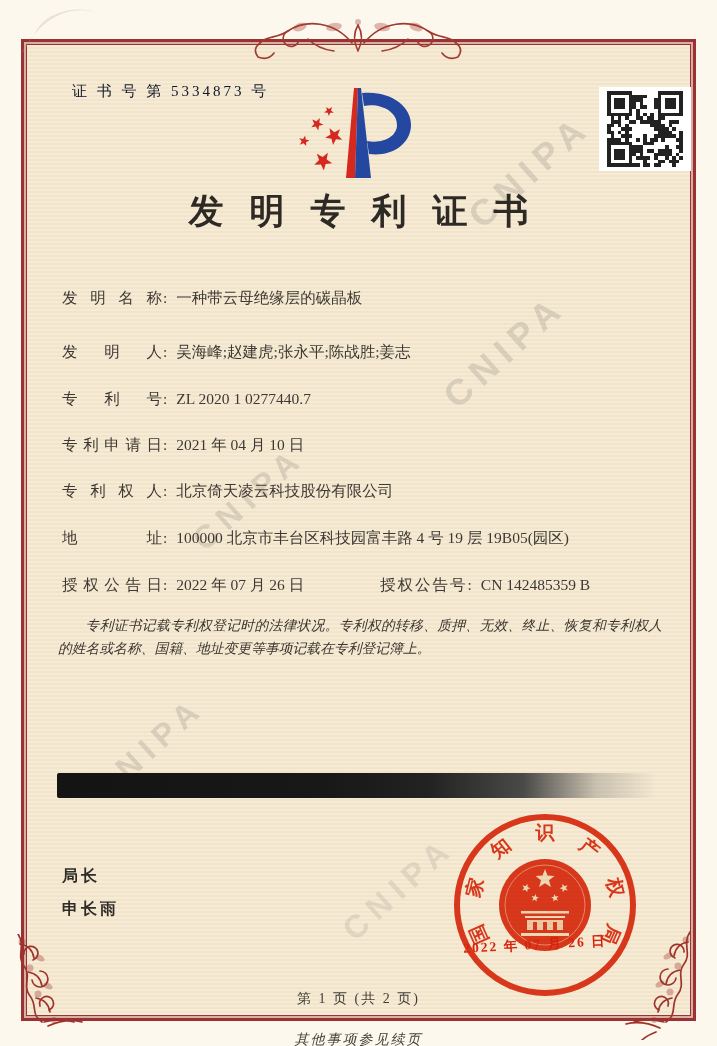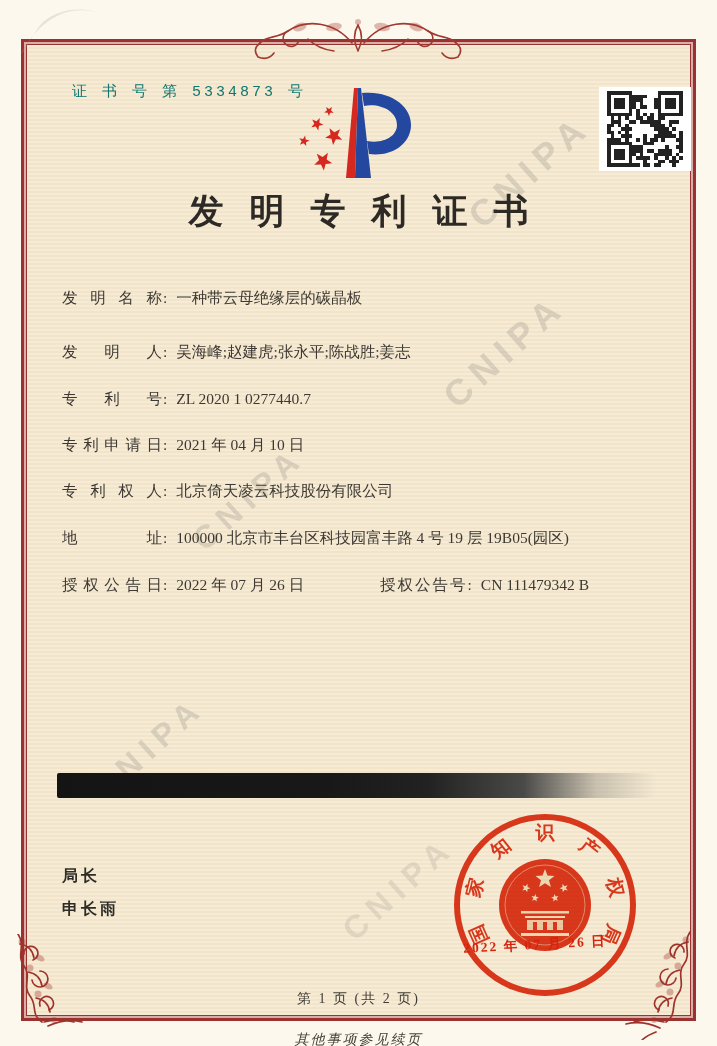--- a/index.html
+++ b/index.html
@@ -30,21 +30,21 @@
     color:rgba(150,145,135,0.30);transform:rotate(-42deg);
     pointer-events:none;white-space:nowrap;
   }
   .wm1{left:455px;top:150px;}
   .wm2{left:430px;top:330px;}
   .wm3{left:180px;top:480px;font-size:32px;}
   .wm4{left:80px;top:730px;font-size:32px;}
   .wm5{left:330px;top:870px;font-size:32px;color:rgba(150,145,135,0.22);}
   .swirl{position:absolute;pointer-events:none;}
   
-  .cert-no{position:absolute;left:72px;top:82px;font-size:15px;letter-spacing:3px;color:#0f766e;font-family:Liberation Mono, monospace;}
+  .cert-no{position:absolute;left:72px;top:82px;font-size:15px;letter-spacing:3px;color:#0f172a;}
   .logo{position:absolute;left:292px;top:84px;width:140px;height:100px;}
   .qr-wrap{position:absolute;left:599px;top:87px;width:92px;height:84px;background:#ffffff;
            display:flex;align-items:center;justify-content:center;}
   .title{position:absolute;left:0;right:0;top:188px;text-align:center;}
   .title span{font-size:35px;font-weight:bold;letter-spacing:26px;padding-left:26px;color:#2d2a26;}
   
   .frow{position:absolute;left:62px;font-size:15.5px;color:#3d3832;white-space:nowrap;}
   .flabel{display:inline-block;width:100px;text-align:justify;text-align-last:justify;}
   .fcolon{display:inline-block;margin-left:1px;}
   .fvalue{margin-left:9px;}
@@ -451,25 +451,26 @@
 </div>
 <div class="frow r5">
   <span class="flabel">专利权人</span><span class="fcolon">:</span><span class="fvalue">北京倚天凌云科技股份有限公司</span>
 </div>
 <div class="frow r6">
   <span class="flabel">地址</span><span class="fcolon">:</span><span class="fvalue">100000 北京市丰台区科技园富丰路 4 号 19 层 19B05(园区)</span>
 </div>
 <div class="frow r7">
   <span class="flabel">授权公告日</span><span class="fcolon">:</span><span class="fvalue">2022 年 07 月 26 日</span>
   <span class="grant-right">
-    <span class="flabel2">授权公告号</span><span>:</span><span class="fvalue">CN 111479342 B</span>
+    <span class="flabel2">授权公告号</span><span>:</span><span class="fvalue">CN 142485359 B</span>
   </span>
 </div>
 
 <div class="paras">
+  <p>专利证书记载专利权登记时的法律状况。专利权的转移、质押、无效、终止、恢复和专利权人的姓名或名称、国籍、地址变更等事项记载在专利登记簿上。</p>
 </div>
 
 <div class="darkbar"></div>
 
 <div class="signer">
   <div>局长</div>
   <div>申长雨</div>
 </div>
 
 <svg class="signature" width="220" height="105" viewBox="0 0 220 105">

